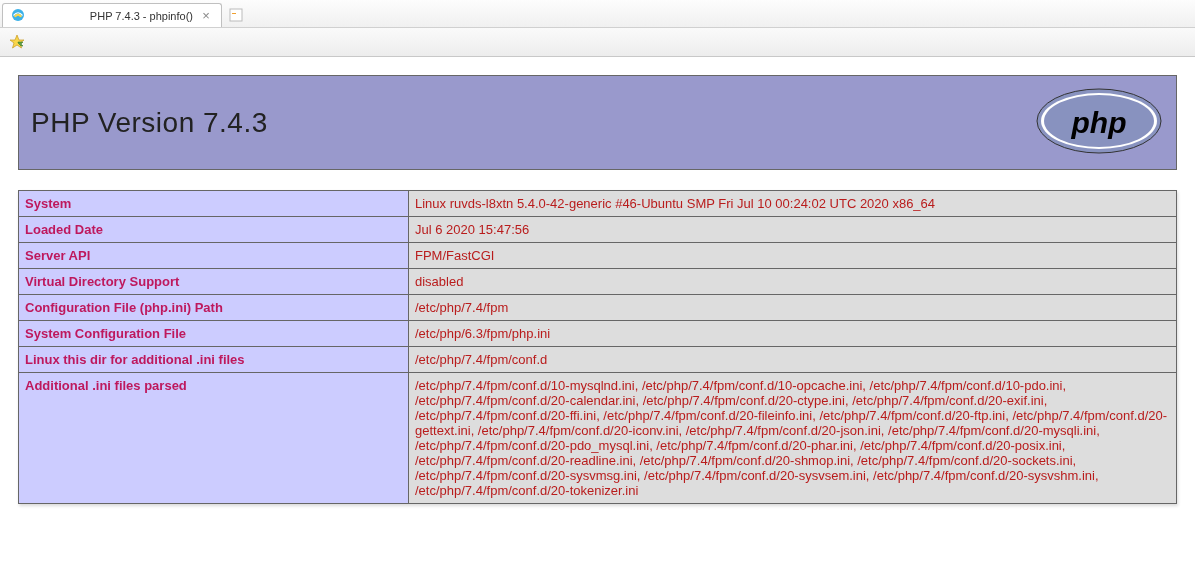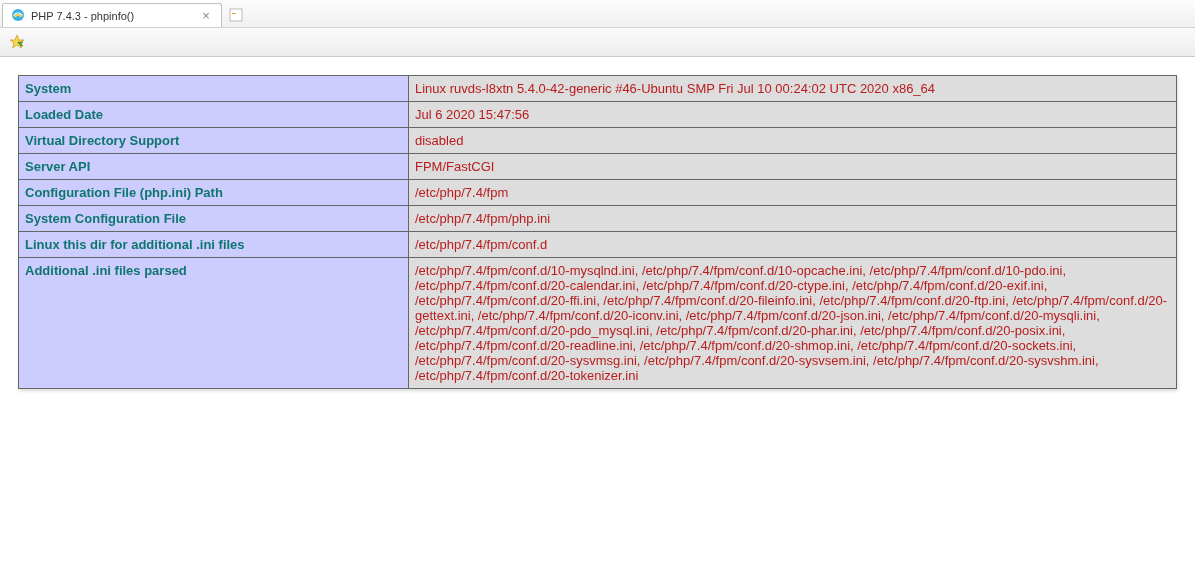--- a/index.html
+++ b/index.html
@@ -28,21 +28,21 @@
       padding: 4px 8px 4px 8px;
       background: #fff;
       border: 1px solid #c0c0c0;
       border-bottom: none;
       border-radius: 3px 3px 0 0;
       margin-left: 2px;
       min-width: 220px;
       height: 24px;
       font-size: 11px;
     }
-    .tab-title { flex: 1; color: #333; }
+    .tab-title { flex: 1; color: #333; text-align: right; }
     .tab-close {
       width: 14px;
       height: 14px;
       display: flex;
       align-items: center;
       justify-content: center;
       color: #888;
       font-size: 13px;
       cursor: pointer;
     }
@@ -109,21 +109,21 @@
       border: 1px solid #666;
       padding: 5px 6px;
       text-align: left;
       vertical-align: top;
       font-size: 13px;
     }
     .info-table .key {
       background: #ccccff;
       font-weight: bold;
       width: 390px;
-      color: #0f766e;
+      color: #be185d;
     }
     .info-table .val {
       background: #dddddd;
       color: #b91c1c;
       word-break: break-word;
     }
   </style>
 </head>
 <body>
 
@@ -151,46 +151,57 @@
   <span class="fav-icon">
     <svg width="18" height="18" viewBox="0 0 18 18">
       <path d="M9 2 L11 7 L16 7 L12 10 L13.5 15 L9 12 L4.5 15 L6 10 L2 7 L7 7 Z" fill="#f9d64a" stroke="#c99a20" stroke-width="0.7"></path>
       <path d="M10 9 L15 9 L13 11 L15 13 L13 13 L10 10 Z" fill="#5da13f" stroke="#3a7020" stroke-width="0.5"></path>
     </svg>
   </span>
 </div>
 
 <div class="content">
 
+  <div class="php-header">
+    <h1 class="php-title">PHP Version 7.4.3</h1>
+    <span class="php-logo">
+      <svg width="130" height="70" viewBox="0 0 130 70">
+        <ellipse cx="65" cy="35" rx="62" ry="32" fill="#8892bf" stroke="#333" stroke-width="1"></ellipse>
+        <ellipse cx="65" cy="35" rx="58" ry="28" fill="#fff"></ellipse>
+        <ellipse cx="65" cy="35" rx="55" ry="26" fill="#8892bf"></ellipse>
+        <text x="65" y="47" font-family="Arial Black, sans-serif" font-size="30" font-weight="900" fill="#000" text-anchor="middle" font-style="italic">php</text>
+      </svg>
+    </span>
+  </div>
 
   <table class="info-table">
     <tbody>
       <tr>
         <td class="key">System</td>
         <td class="val">Linux ruvds-l8xtn 5.4.0-42-generic #46-Ubuntu SMP Fri Jul 10 00:24:02 UTC 2020 x86_64</td>
       </tr>
       <tr>
         <td class="key">Loaded Date</td>
         <td class="val">Jul 6 2020 15:47:56</td>
       </tr>
       <tr>
+        <td class="key">Server API</td>
+        <td class="val">FPM/FastCGI</td>
+      </tr>
+      <tr>
         <td class="key">Virtual Directory Support</td>
         <td class="val">disabled</td>
       </tr>
       <tr>
-        <td class="key">Server API</td>
-        <td class="val">FPM/FastCGI</td>
-      </tr>
-      <tr>
         <td class="key">Configuration File (php.ini) Path</td>
         <td class="val">/etc/php/7.4/fpm</td>
       </tr>
       <tr>
         <td class="key">System Configuration File</td>
-        <td class="val">/etc/php/7.4/fpm/php.ini</td>
+        <td class="val">/etc/php/6.3/fpm/php.ini</td>
       </tr>
       <tr>
         <td class="key">Linux this dir for additional .ini files</td>
         <td class="val">/etc/php/7.4/fpm/conf.d</td>
       </tr>
       <tr>
         <td class="key">Additional .ini files parsed</td>
         <td class="val">/etc/php/7.4/fpm/conf.d/10-mysqlnd.ini, /etc/php/7.4/fpm/conf.d/10-opcache.ini, /etc/php/7.4/fpm/conf.d/10-pdo.ini, /etc/php/7.4/fpm/conf.d/20-calendar.ini, /etc/php/7.4/fpm/conf.d/20-ctype.ini, /etc/php/7.4/fpm/conf.d/20-exif.ini, /etc/php/7.4/fpm/conf.d/20-ffi.ini, /etc/php/7.4/fpm/conf.d/20-fileinfo.ini, /etc/php/7.4/fpm/conf.d/20-ftp.ini, /etc/php/7.4/fpm/conf.d/20-gettext.ini, /etc/php/7.4/fpm/conf.d/20-iconv.ini, /etc/php/7.4/fpm/conf.d/20-json.ini, /etc/php/7.4/fpm/conf.d/20-mysqli.ini, /etc/php/7.4/fpm/conf.d/20-pdo_mysql.ini, /etc/php/7.4/fpm/conf.d/20-phar.ini, /etc/php/7.4/fpm/conf.d/20-posix.ini, /etc/php/7.4/fpm/conf.d/20-readline.ini, /etc/php/7.4/fpm/conf.d/20-shmop.ini, /etc/php/7.4/fpm/conf.d/20-sockets.ini, /etc/php/7.4/fpm/conf.d/20-sysvmsg.ini, /etc/php/7.4/fpm/conf.d/20-sysvsem.ini, /etc/php/7.4/fpm/conf.d/20-sysvshm.ini, /etc/php/7.4/fpm/conf.d/20-tokenizer.ini</td>
       </tr>
     </tbody>

